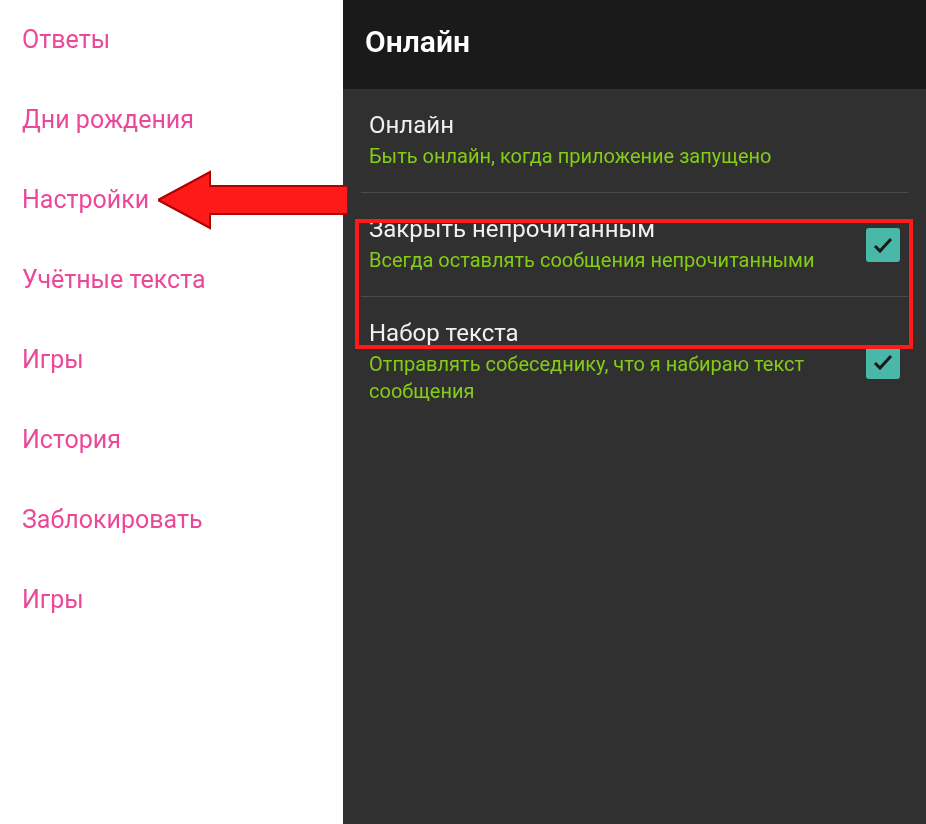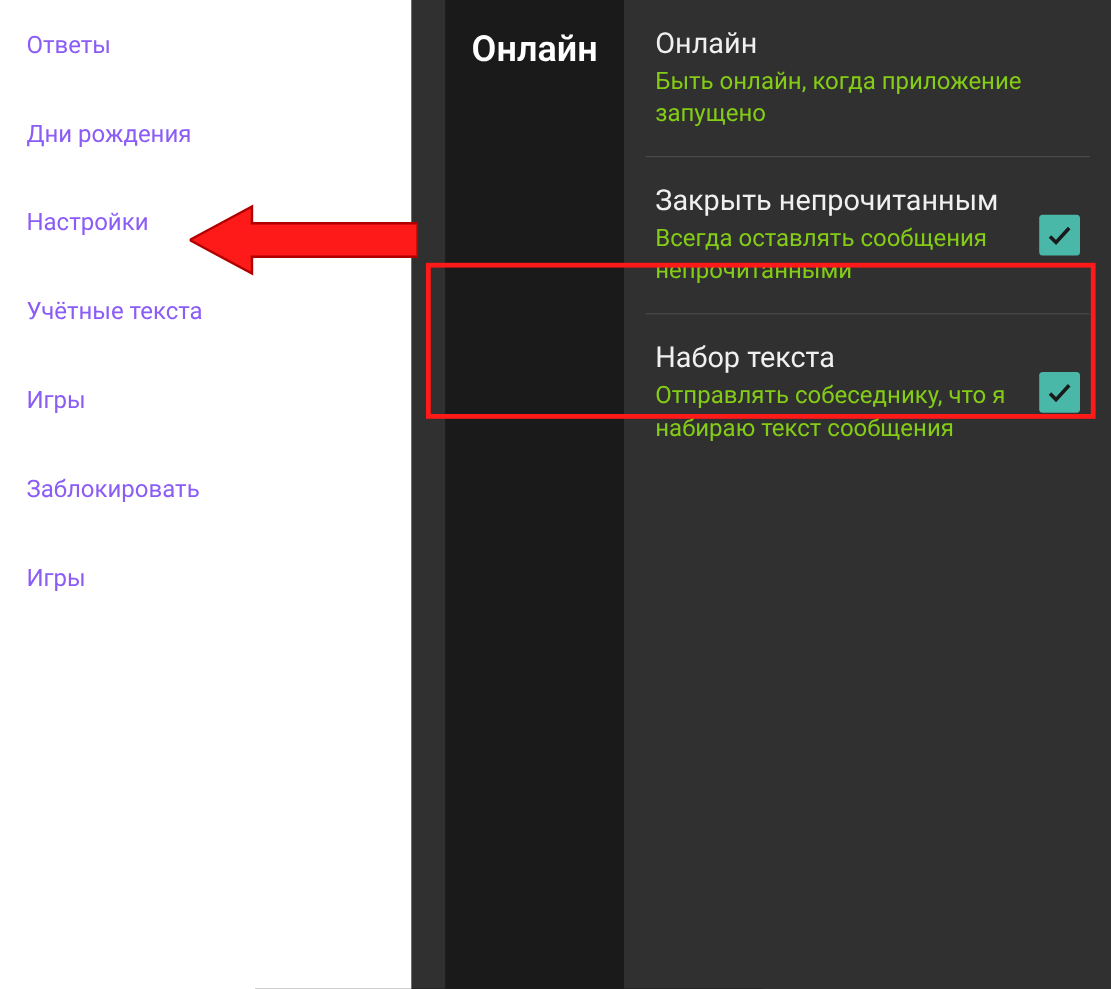--- a/index.html
+++ b/index.html
@@ -17,32 +17,31 @@
     }
     .sidebar {
       width: 343px;
       background: #fff;
       display: flex;
       flex-direction: column;
       position: relative;
     }
     .sidebar-item {
       padding: 25px 22px;
-      font-size: 20px;
-      color: #8b5cf6;
+      font-size: 25px;
+      color: #ec4899;
       cursor: pointer;
       line-height: 1.2;
     }
     .main {
       flex: 1;
       background: #303030;
       display: flex;
-      flex-direction: row;
+      flex-direction: column;
       position: relative;
-      padding-left: 28px;
     }
     .main-header {
       background: #1a1a1a;
       padding: 24px 22px 30px 22px;
     }
     .main-title {
       color: #fff;
       font-size: 30px;
       font-weight: 600;
     }
@@ -122,20 +121,23 @@
   <div class="sidebar-item">
     <span>Настройки</span>
   </div>
   <div class="sidebar-item">
     <span>Учётные текста</span>
   </div>
   <div class="sidebar-item">
     <span>Игры</span>
   </div>
   <div class="sidebar-item">
+    <span>История</span>
+  </div>
+  <div class="sidebar-item">
     <span>Заблокировать</span>
   </div>
   <div class="sidebar-item">
     <span>Игры</span>
   </div>
 
   <div class="arrow">
     <svg width="190" height="64" viewBox="0 0 190 64">
       <polygon points="0,32 52,4 52,18 190,18 190,46 52,46 52,60" fill="#ff1a1a" stroke="#b00000" stroke-width="2"></polygon>
     </svg>

